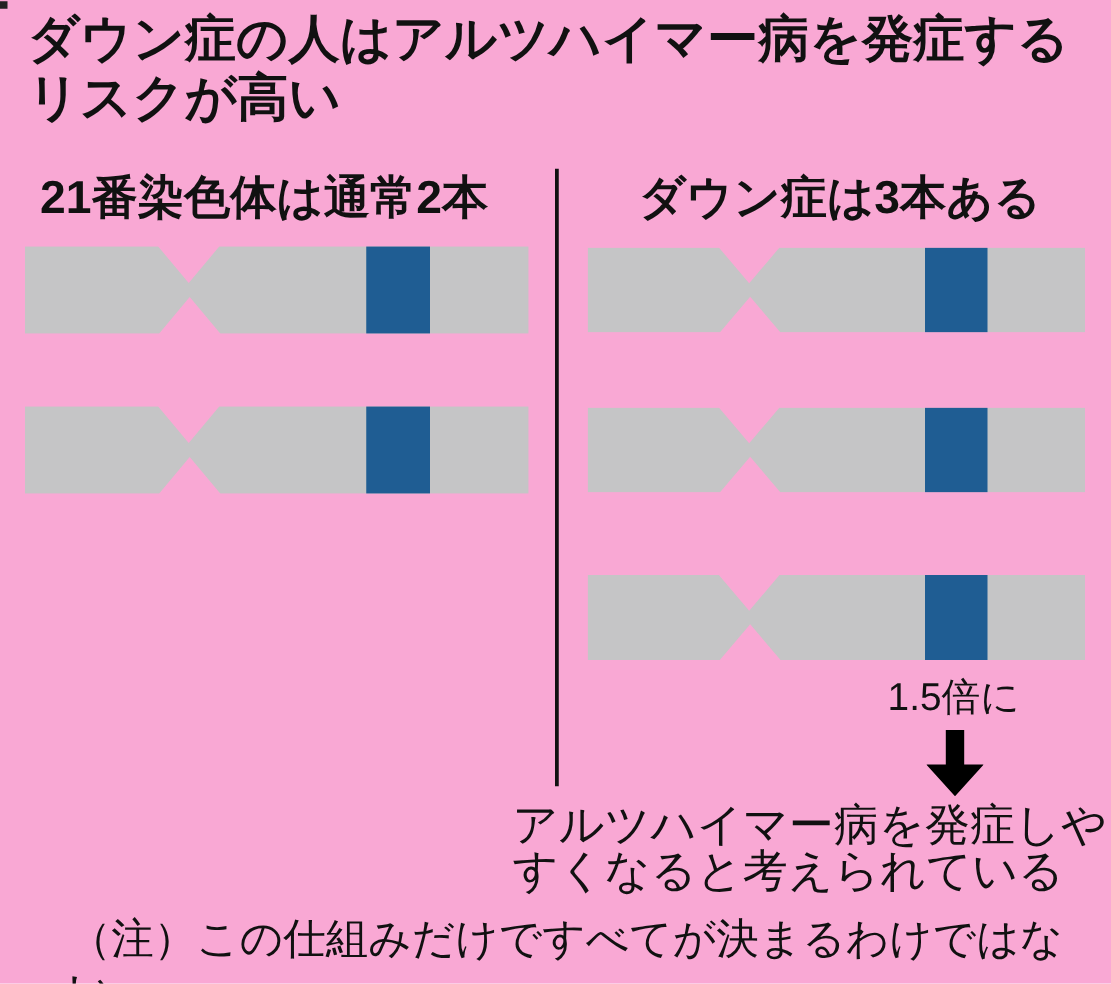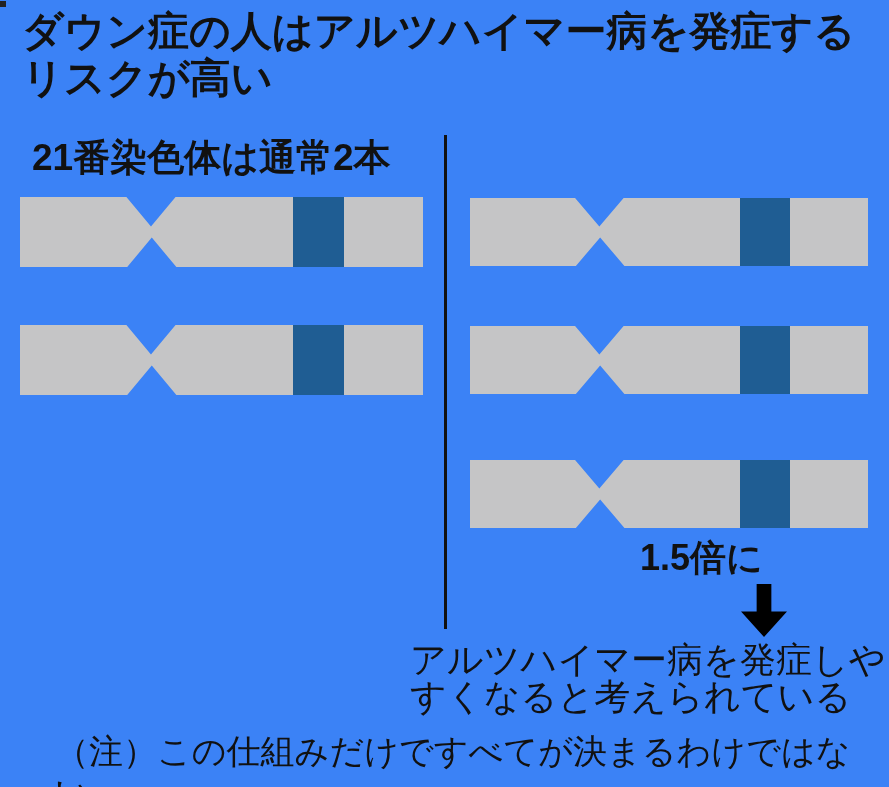--- a/index.html
+++ b/index.html
@@ -5,21 +5,21 @@
   html, body {
     margin: 0;
     padding: 0;
     background: #ffffff;
     font-family: "Liberation Sans", "DejaVu Sans", sans-serif;
   }
   .canvas {
     position: relative;
     width: 889px;
     height: 787px;
-    background: #3b82f6;
+    background: #f9a8d4;
     overflow: hidden;
     color: var(--ink, #111);
   }
   .corner-mark {
     position: absolute;
     left: 0; top: 1px;
     width: 6px; height: 6px;
     background: #222;
   }
   .title {
@@ -69,23 +69,23 @@
     color: var(--ink, #111);
   }
   .gene-label {
     left: 48px; top: 441px;
     font-size: 35px;
     line-height: 38px;
   }
   .multiplier {
     left: 640px; top: 538px;
     width: 246px;
-    font-size: 36px;
+    text-align: center;
+    font-size: 31px;
     line-height: 40px;
-    font-weight: bold;
   }
   .arrow-down {
     position: absolute;
     left: 741px; top: 584px;
     width: 46px; height: 53px;
     background: #000;
     clip-path: polygon(34% 0, 66% 0, 66% 52%, 100% 52%, 50% 100%, 0 52%, 34% 52%);
   }
   .outcome {
     left: 410px; top: 641px;
@@ -105,20 +105,21 @@
 
 <div class="canvas">
 
   <div class="corner-mark"></div>
 
   <h1 class="title">ダウン症の人はアルツハイマー病を発症する
 リスクが高い</h1>
 
   <div class="col-header left">21番染色体は通常2本</div>
 
+  <div class="col-header right">ダウン症は3本ある</div>
 
   <div class="divider"></div>
 
   <div id="left-chromosomes">
       <div class="chromosome" style="left: 20px; top: 197px; width: 403px; height: 70px;">
         <div class="gene-band"></div>
       </div>
       <div class="chromosome" style="left: 20px; top: 325px; width: 403px; height: 70px;">
         <div class="gene-band"></div>
       </div>

